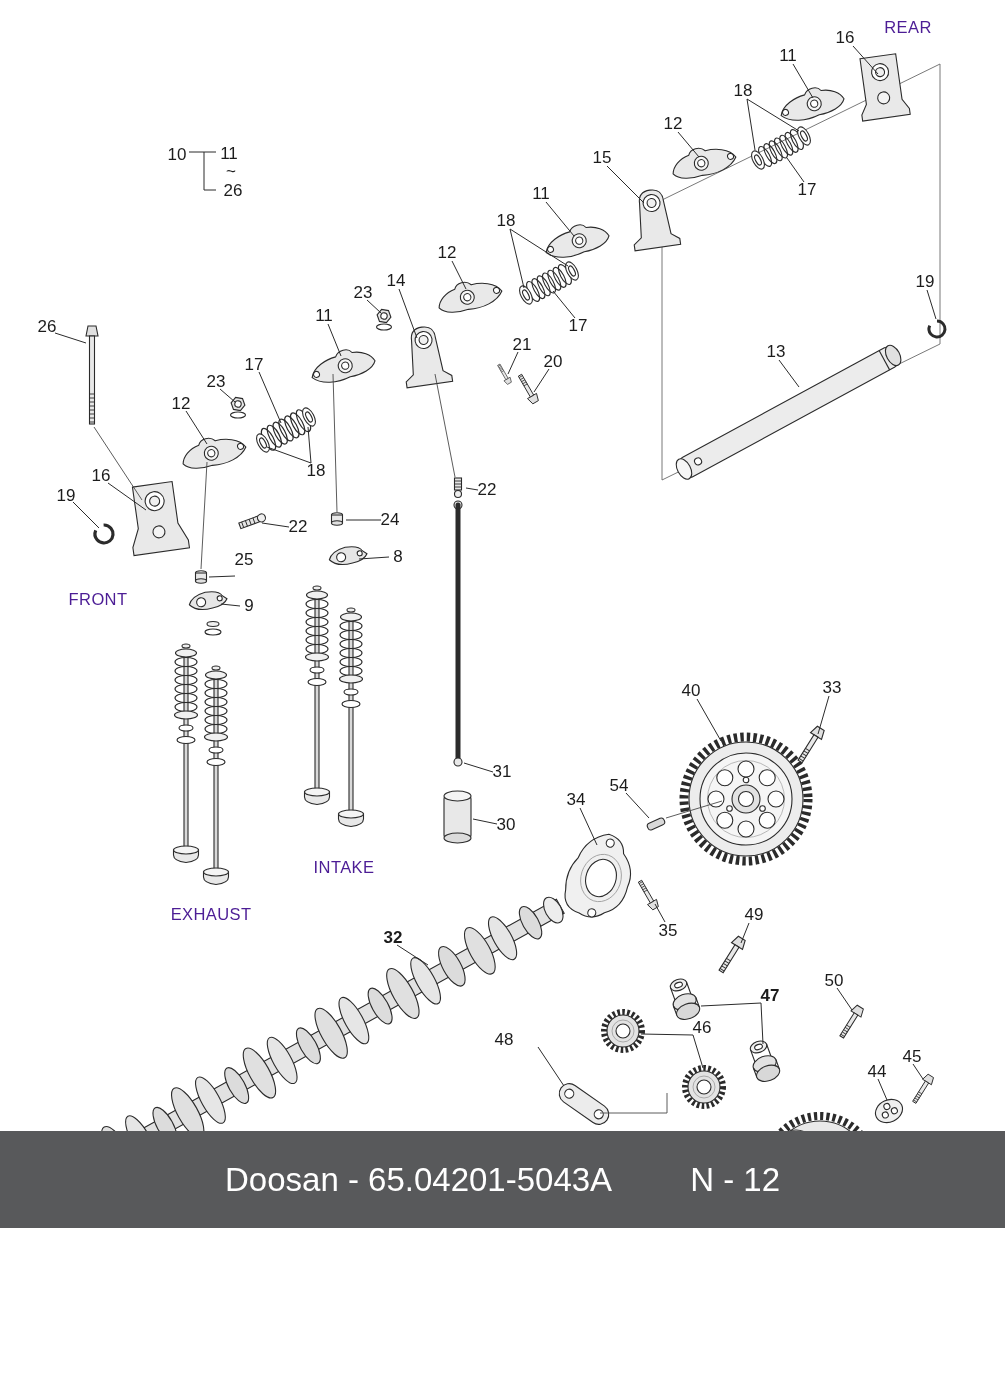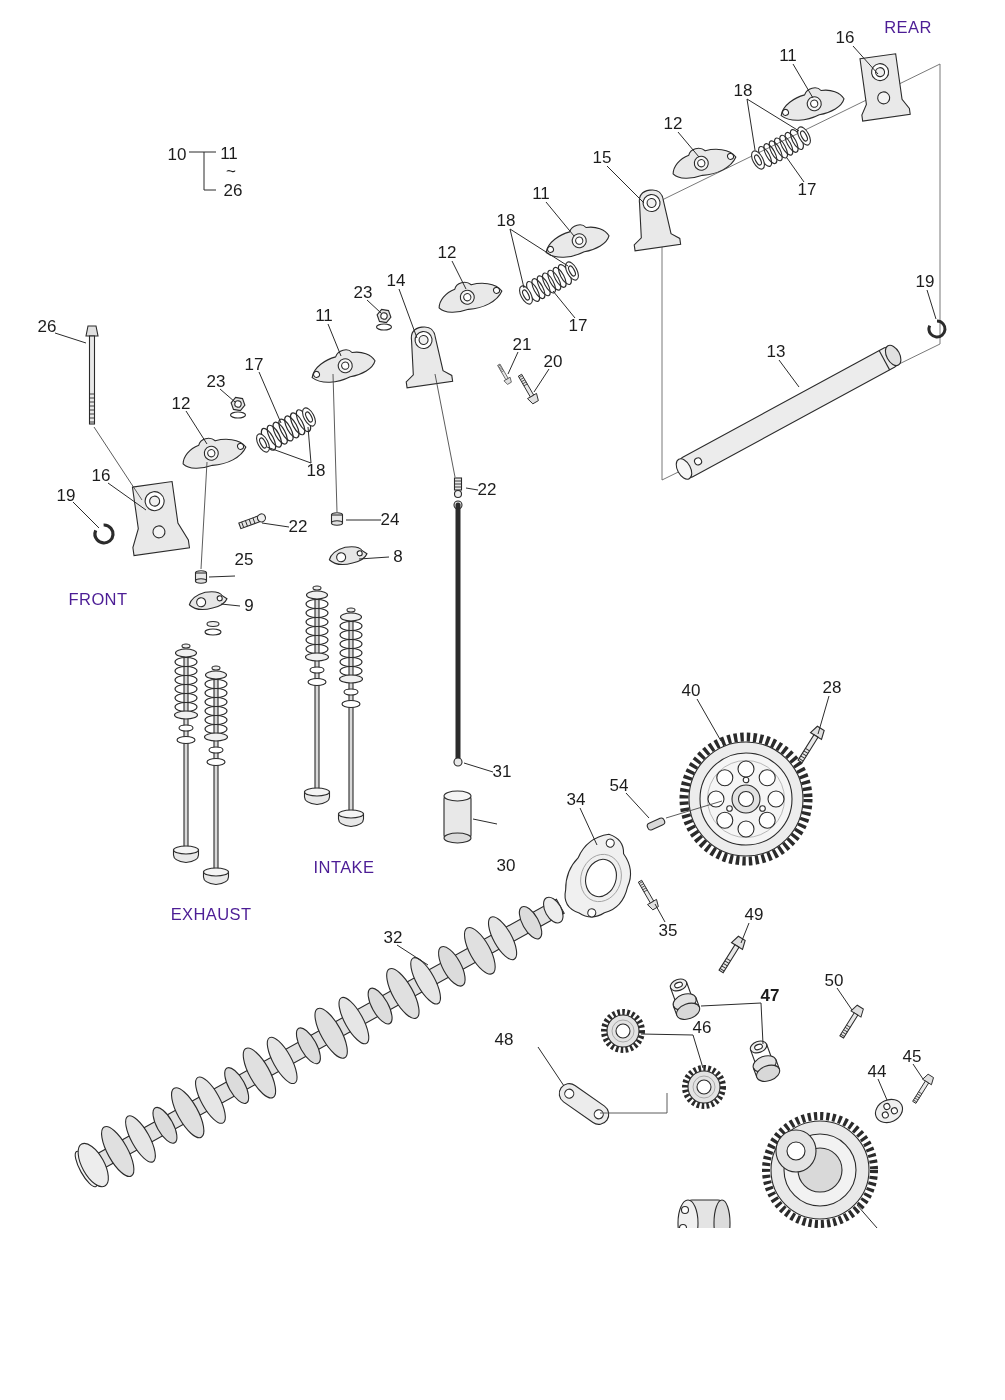--- a/index.html
+++ b/index.html
@@ -356,28 +356,28 @@
         <span class="callout" style="left: 316px; top: 471px;">18</span>
         <span class="callout" style="left: 101px; top: 476px;">16</span>
         <span class="callout" style="left: 487px; top: 490px;">22</span>
         <span class="callout" style="left: 66px; top: 496px;">19</span>
         <span class="callout" style="left: 390px; top: 520px;">24</span>
         <span class="callout" style="left: 298px; top: 527px;">22</span>
         <span class="callout" style="left: 398px; top: 557px;">8</span>
         <span class="callout" style="left: 244px; top: 560px;">25</span>
         <span class="callout" style="left: 249px; top: 606px;">9</span>
         <span class="callout" style="left: 691px; top: 691px;">40</span>
-        <span class="callout" style="left: 832px; top: 688px;">28</span>
+        <span class="callout" style="left: 832px; top: 688px;">33</span>
         <span class="callout" style="left: 502px; top: 772px; text-align: center;">31</span>
         <span class="callout" style="left: 619px; top: 786px;">54</span>
         <span class="callout" style="left: 576px; top: 800px;">34</span>
-        <span class="callout" style="left: 506px; top: 825px; margin-top: 41px;">30</span>
+        <span class="callout" style="left: 506px; top: 825px;">30</span>
         <span class="callout" style="left: 754px; top: 915px;">49</span>
         <span class="callout" style="left: 668px; top: 931px;">35</span>
-        <span class="callout" style="left: 393px; top: 938px;">32</span>
+        <span class="callout" style="left: 393px; top: 938px; font-weight: bold;">32</span>
         <span class="callout" style="left: 834px; top: 981px;">50</span>
         <span class="callout" style="left: 770px; top: 996px; font-weight: bold;">47</span>
         <span class="callout" style="left: 702px; top: 1028px;">46</span>
         <span class="callout" style="left: 504px; top: 1040px;">48</span>
         <span class="callout" style="left: 912px; top: 1057px;">45</span>
         <span class="callout" style="left: 877px; top: 1072px;">44</span>
         <span class="callout" style="left: 890px; top: 1245px;">42</span>
         <span class="callout" style="left: 752px; top: 1281px;">43</span>
         <span class="dlabel" style="left: 908px; top: 27px;">REAR</span>
         <span class="dlabel" style="left: 98px; top: 575px; margin-top: 24px;">FRONT</span>
@@ -386,13 +386,17 @@
       </div>
 
     <div>
       <span class="lg" style="left:177px;top:155px">10</span>
       <span class="lg" style="left:229px;top:154px">11</span>
       <span class="lg" style="left:231px;top:172px">~</span>
       <span class="lg" style="left:233px;top:191px">26</span>
     </div>
   </div>
 
+  <div class="footer" style="background: rgb(88, 89, 91); color: rgb(255, 255, 255);">
+    <span>Doosan - 65.04201-5043A</span>
+    <span>N - 12</span>
+  </div>
 </div>
 
 </body></html>

